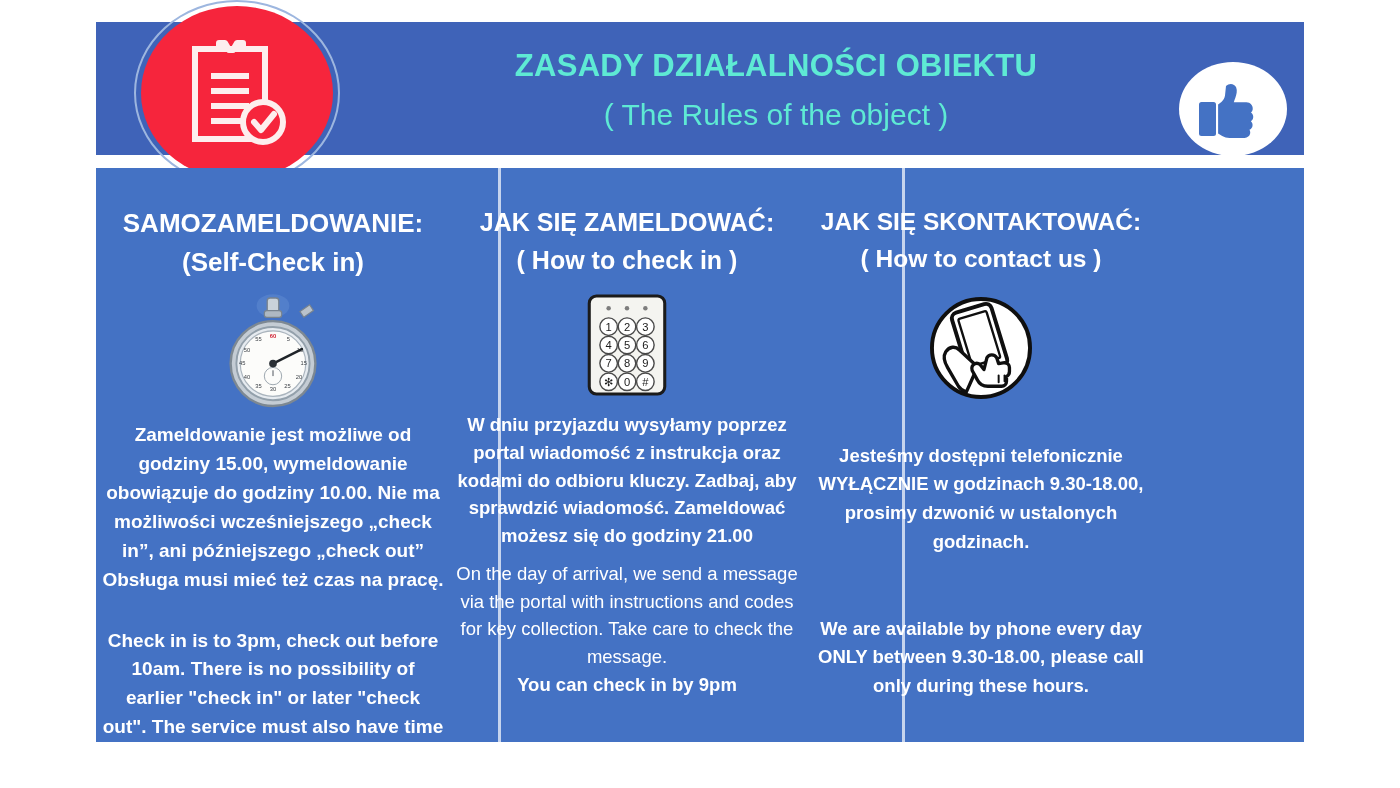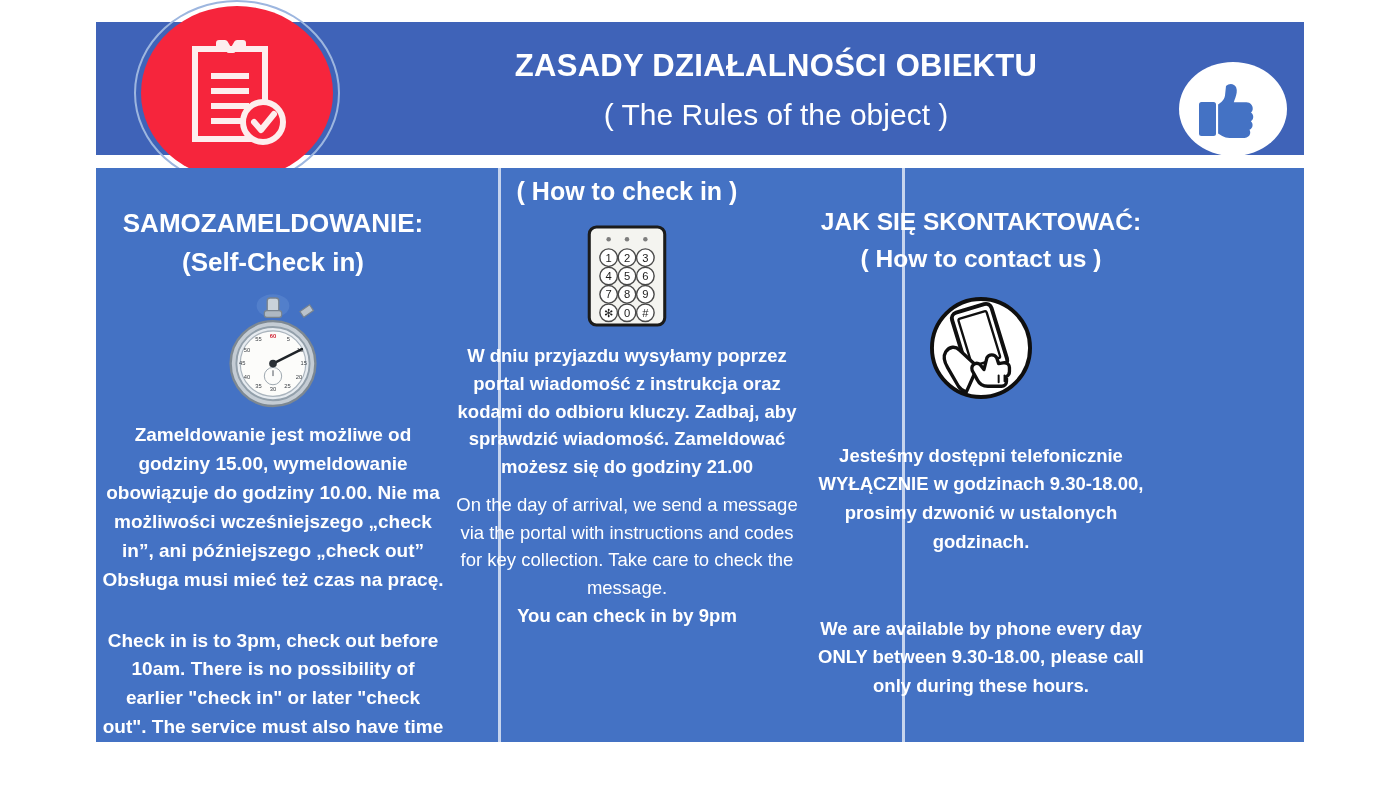--- a/index.html
+++ b/index.html
@@ -31,21 +31,21 @@
     width: 1208px;
     height: 133px;
     background: #3f63b8;
   }
   #header-title-block {
     position: absolute;
     left: 300px;
     top: 26px;
     width: 760px;
     text-align: center;
-    color: #ffffff;
+    color: #5eead4;
   }
   #header-title-main {
     font-size: 31px;
     font-weight: bold;
     letter-spacing: 0.3px;
     line-height: 1.15;
     white-space: nowrap;
   }
   #header-title-sub {
     font-size: 30px;
@@ -269,20 +269,21 @@
           <circle cx="55" cy="72" r="4" fill="#2a3036"></circle>
         </svg>
       </div>
 
       <div class="col-body">Zameldowanie jest możliwe od godziny 15.00, wymeldowanie obowiązuje do godziny 10.00.  Nie ma możliwości wcześniejszego „check in”, ani późniejszego „check out” Obsługa musi mieć też czas na pracę.</div>
       <div class="para-gap"></div>
       <div class="col-body col-body-en">Check in is to 3pm, check out before 10am. There is no possibility  of earlier "check in" or later "check out". The service must also have time to work.</div>
     </div>
 
     <div class="column" id="col-2">
+      <div class="col-heading">JAK SIĘ ZAMELDOWAĆ:</div>
       <div class="col-subheading">( How to check in )</div>
 
       <div class="col-icon-wrap">
         <svg viewBox="0 0 78 100" width="80" height="102" aria-hidden="true">
           <rect x="2" y="2" width="74" height="96" rx="7" fill="#f4f4f0" stroke="#1b1b1b" stroke-width="3"></rect>
           <g fill="#7d7d7d">
             <circle cx="21" cy="14" r="2.2"></circle>
             <circle cx="39" cy="14" r="2.2"></circle>
             <circle cx="57" cy="14" r="2.2"></circle>
           </g>

